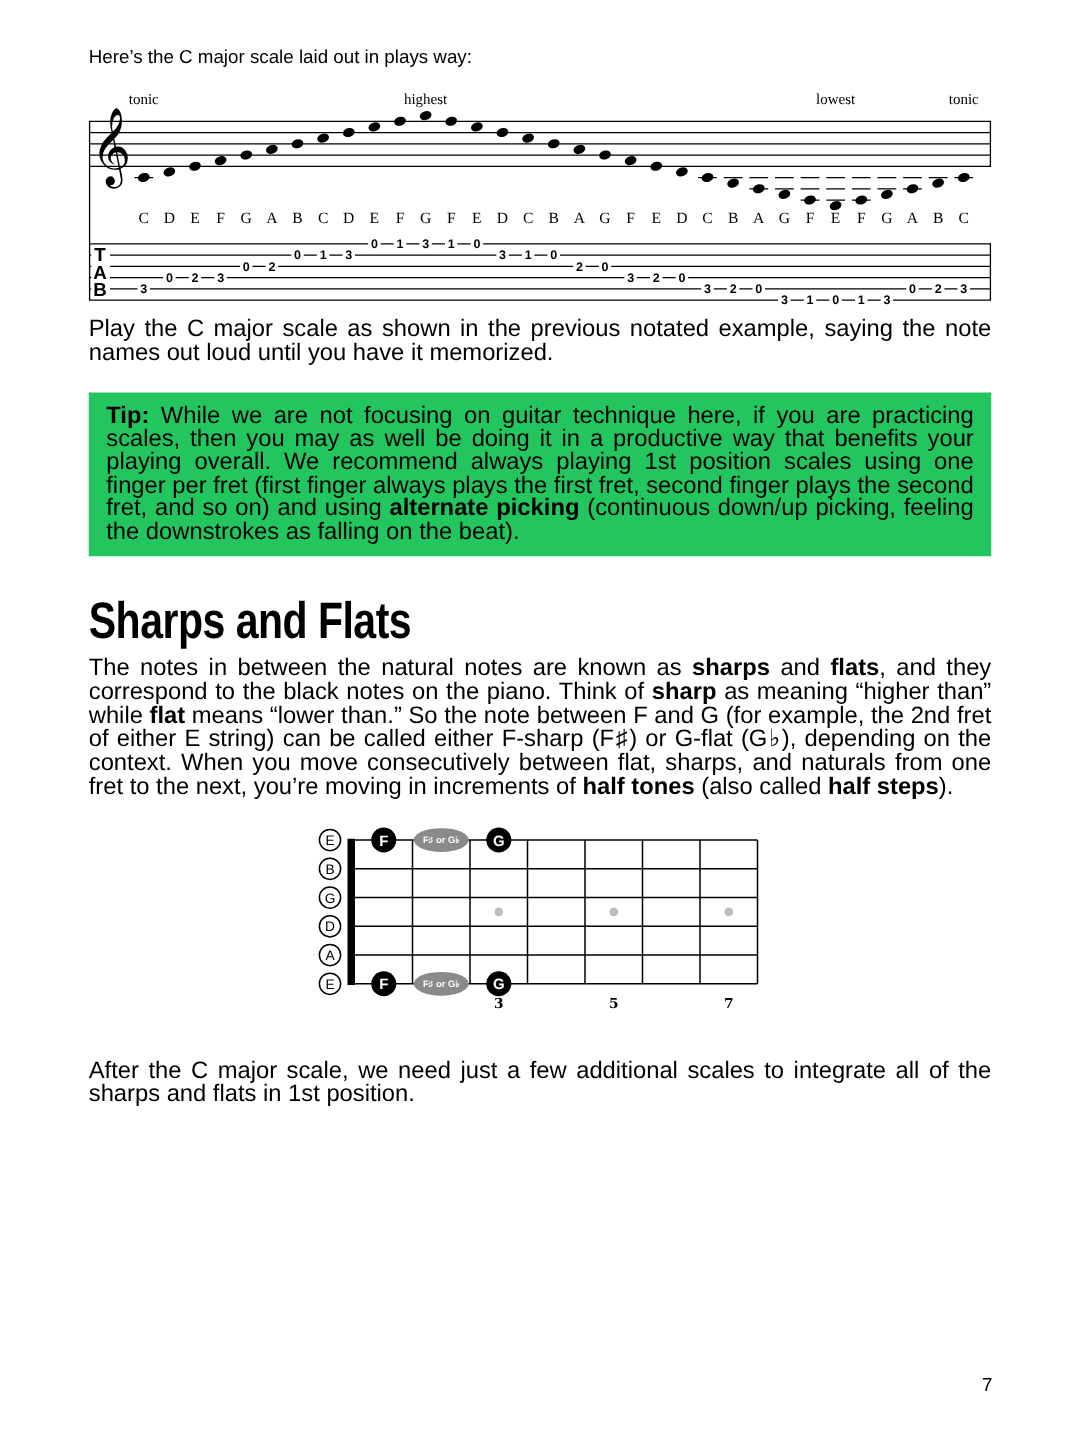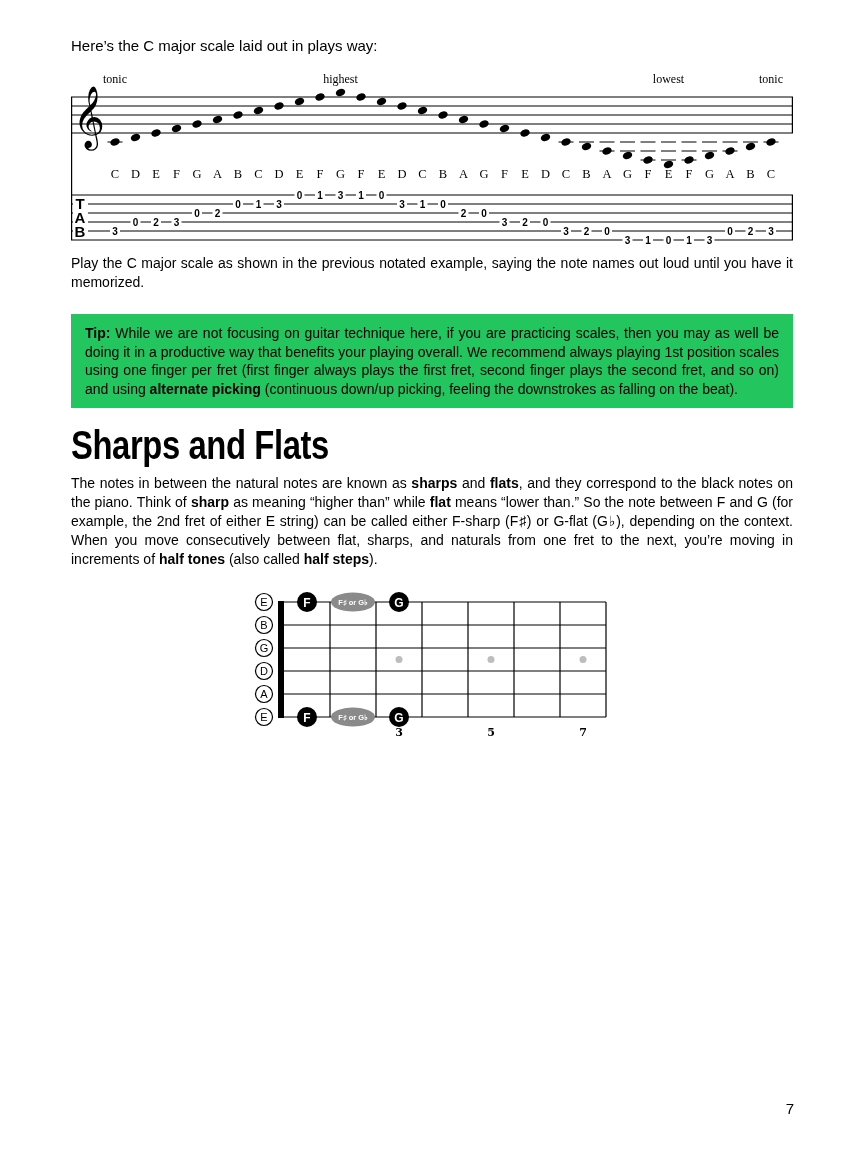--- a/index.html
+++ b/index.html
@@ -6,22 +6,22 @@
   body{width:864px;height:1152px;background:#fff;color:#000;
        font-family:"Liberation Sans",sans-serif;position:relative;overflow:hidden}
   .page{padding:36px 71px 0}
   h1,h2,p{margin:0}
   .intro{font-size:15px;line-height:19px}
   .notation{margin-top:16px}
   .notation svg,.fretwrap svg{display:block}
   .heading{font-weight:bold;letter-spacing:-0.5px;line-height:1.05}
   .heading .scale{display:inline-block;transform:scaleX(0.8);transform-origin:0 50%;white-space:nowrap}
   .h-ex{font-size:31px;margin-top:8px}
-  .h-sf{font-size:41px;margin-top:16px}
-  .body{font-size:14px;line-height:19px;text-align:justify;margin-top:7px}
+  .h-sf{font-size:41px;margin-top:30px}
+  .body{font-size:19px;line-height:19px;text-align:justify;margin-top:7px}
   .tipbox{background:#22c55e;margin-top:22px;padding:10px 14px}
   .tipbox .body{margin-top:0;line-height:18.5px}
   .fretwrap{width:360px;margin:20px auto 0}
   .closing{margin-top:36px}
   .pagenum{position:absolute;top:1100px;right:70px;font-size:15px}
   
   .lbl{font:12px "Liberation Serif",serif}
   .nname{font:12.5px "Liberation Serif",serif}
   .tabltr{font:bold 15px "Liberation Sans",sans-serif}
   .tabnum{font:bold 10px "Liberation Sans",sans-serif}
@@ -301,16 +301,17 @@
           <text x="147" y="132.5" text-anchor="middle" class="blklbl">G</text>
         </g>
         <g>
           <text x="147" y="147" text-anchor="middle" class="fretnum">3</text>
           <text x="239" y="147" text-anchor="middle" class="fretnum">5</text>
           <text x="331" y="147" text-anchor="middle" class="fretnum">7</text>
         </g>
       </svg>
   </div>
 
+  <p class="body closing"><span>After the C major scale, we need just a few additional scales to integrate all of the sharps and flats in 1st position.</span></p>
 
 </div>
 
 <div class="pagenum">7</div>
 
 </body></html>

